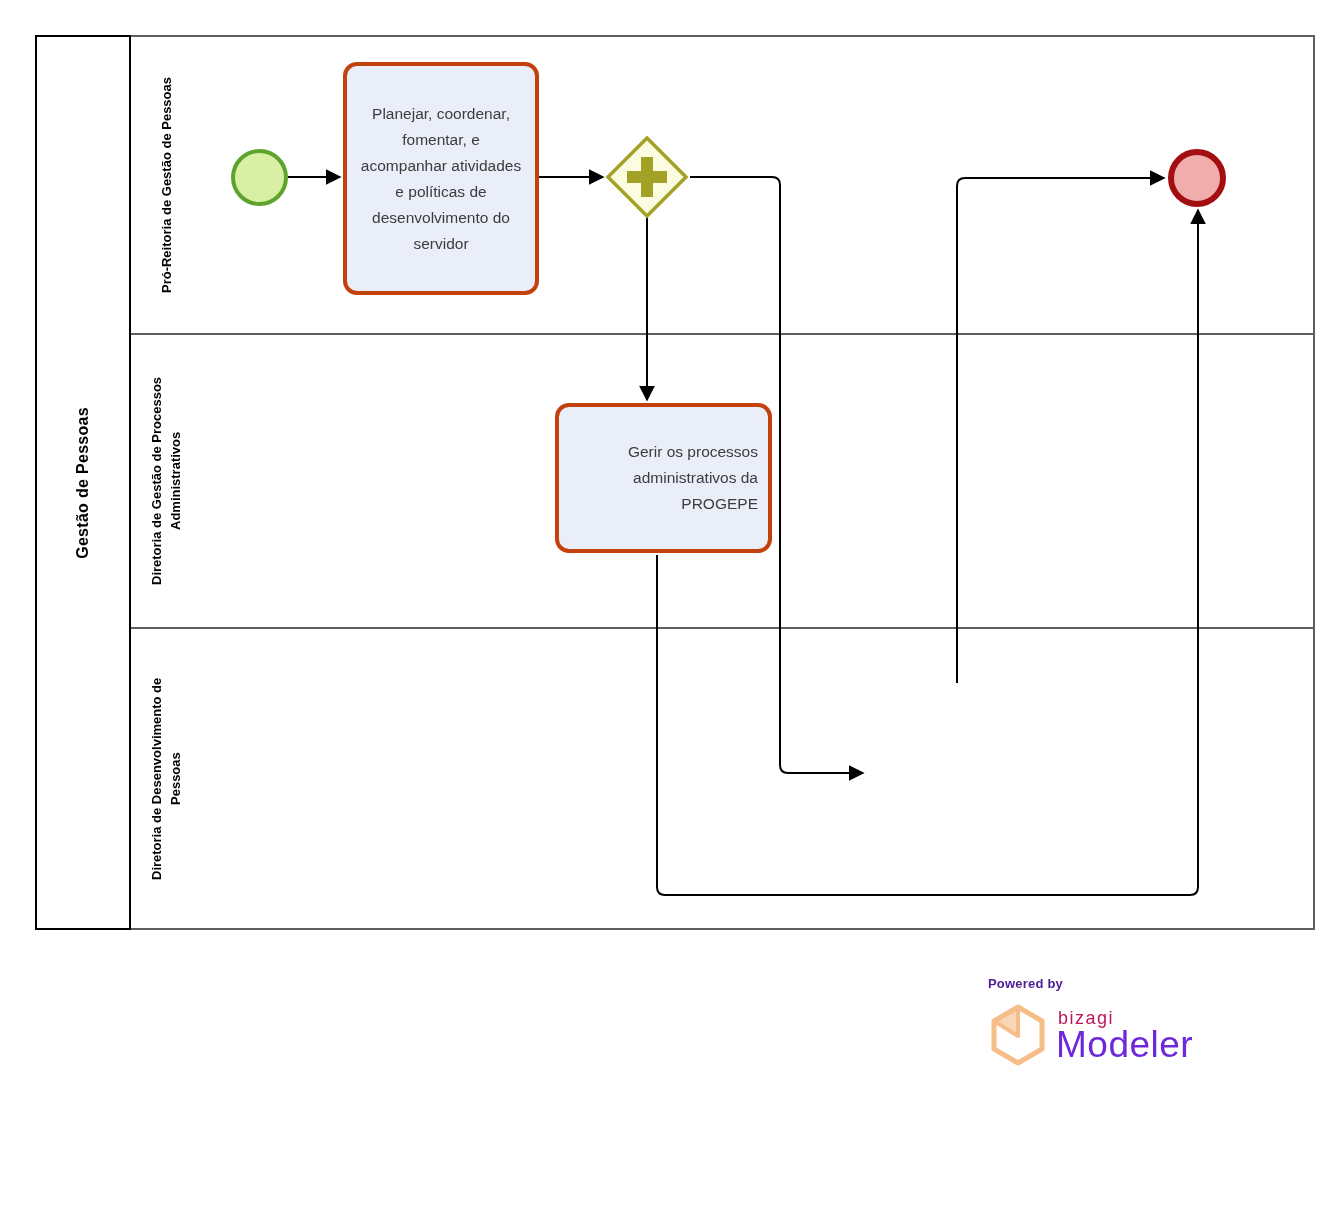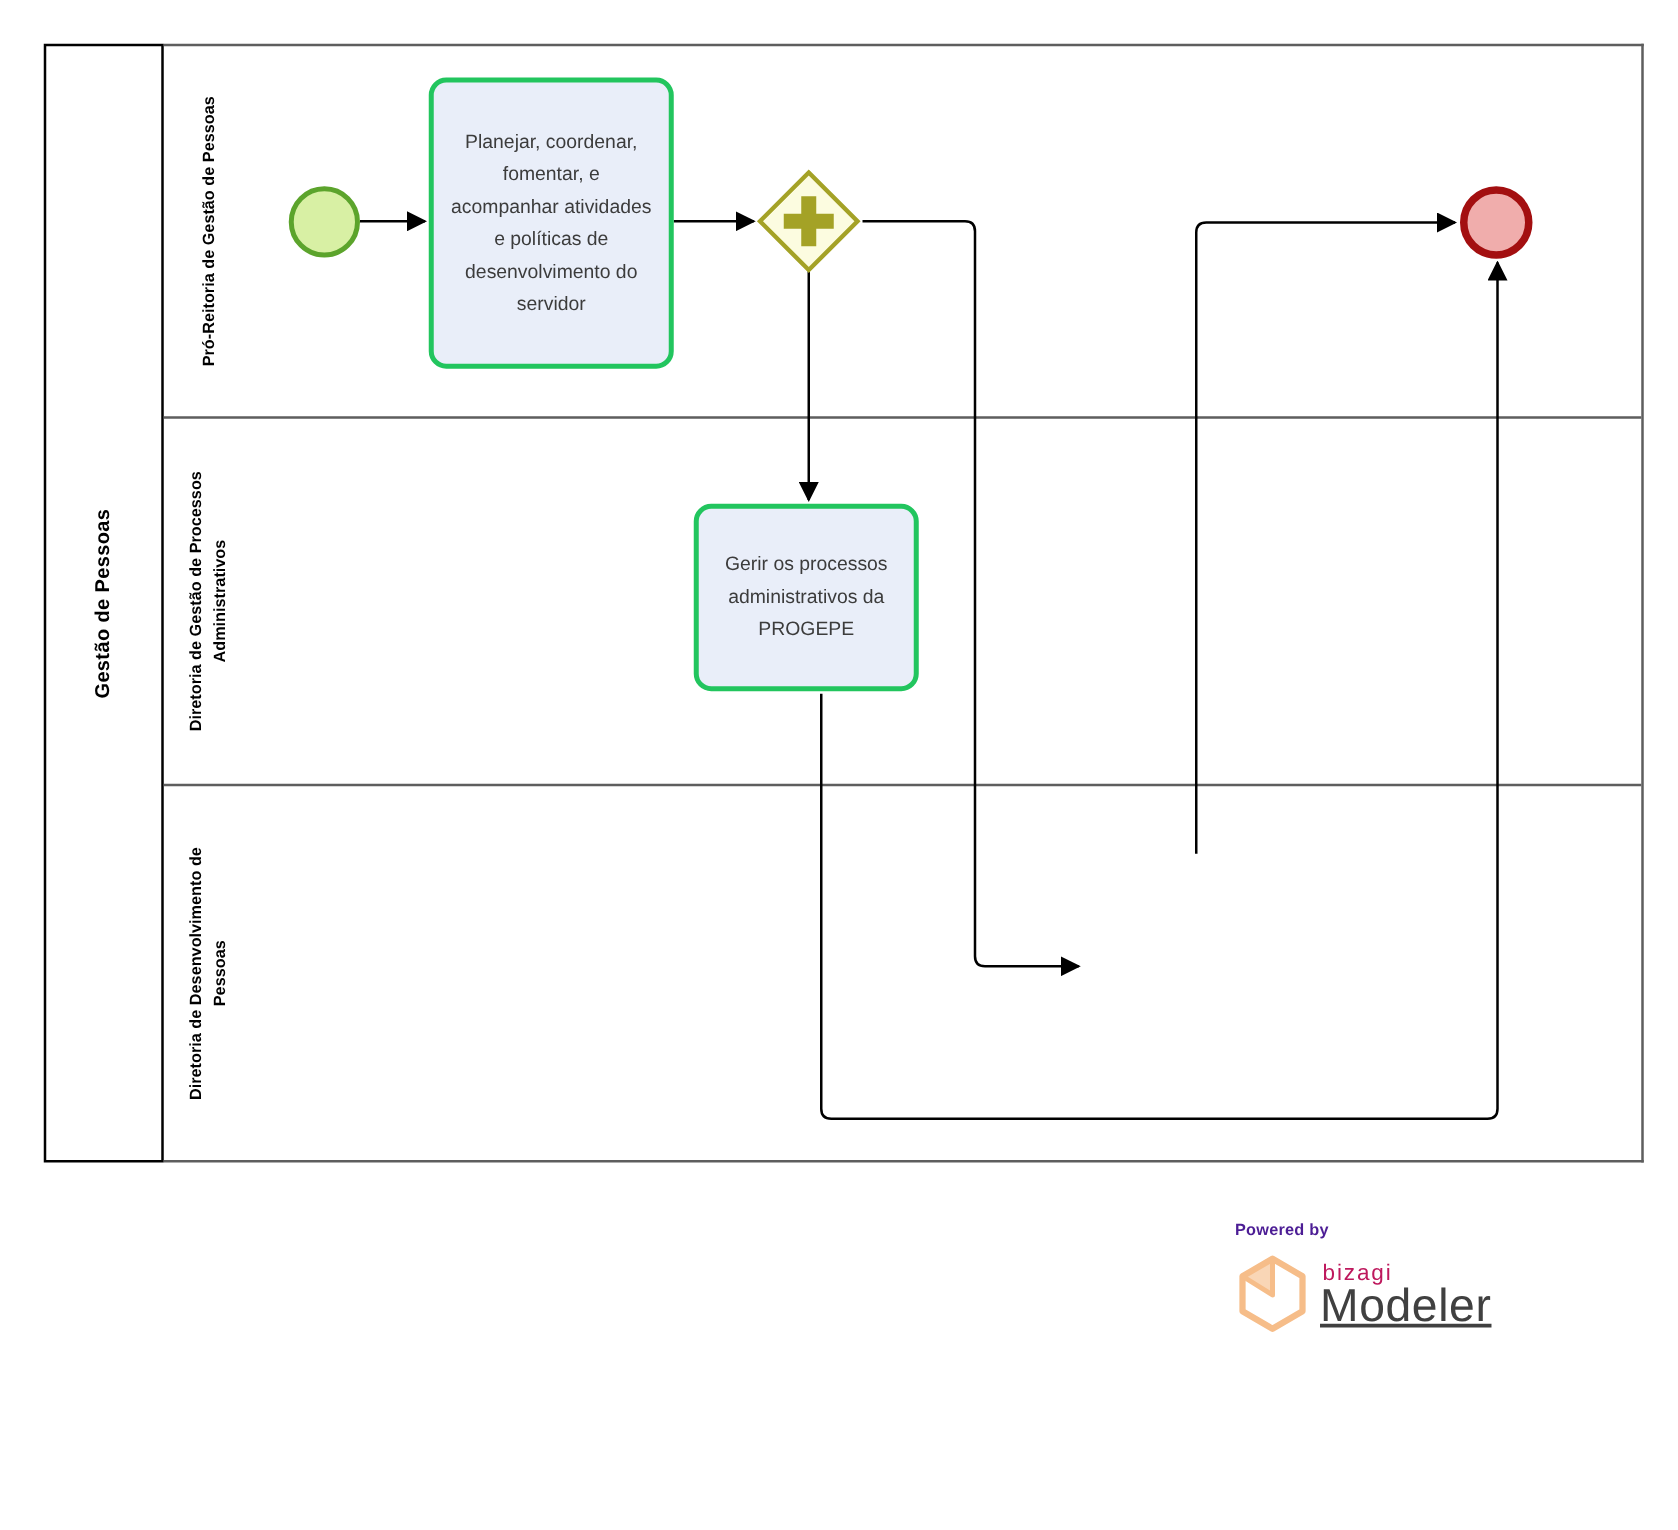--- a/index.html
+++ b/index.html
@@ -44,29 +44,29 @@
   }
   .lane-label .vtext { font-size: 13px; max-height: 238px; line-height: 1.45; }
 
   
   svg.connectors { position: absolute; left: 0; top: 0; pointer-events: none; }
 
   
   .task {
     position: absolute;
     background: #e9eef9;
-    border: 4px solid #22c55e;
+    border: 4px solid #c2410c;
     border-radius: 14px;
     display: flex; align-items: center; justify-content: center;
     text-align: center;
     font-size: 15.5px; line-height: 26px; color: #3c3c3c;
     padding: 6px 10px;
   }
   .task-1 { left: 343px; top: 62px;  width: 196px; height: 233px; }
-  .task-2 { left: 555px; top: 403px; width: 180px; height: 150px; }
+  .task-2 { left: 555px; top: 403px; width: 217px; height: 150px; text-align: right; }
   .task-3 { left: 866px; top: 685px; width: 184px; height: 180px; }
 
   .event-start {
     position: absolute; left: 231px; top: 149px;
     width: 57px; height: 57px; border-radius: 50%;
     background: #d8f0a4; border: 4px solid #5ca42c;
   }
   .event-end {
     position: absolute; left: 1168px; top: 149px;
     width: 58px; height: 58px; border-radius: 50%;
@@ -78,21 +78,21 @@
   .footer { position: absolute; left: 988px; top: 976px; width: 280px; height: 100px; }
   .powered-by { font-size: 13px; font-weight: bold; color: #4c1d95; letter-spacing: 0.2px; }
   .brand-row { position: absolute; left: 0; top: 24px; }
   .hex-icon { position: absolute; left: 2px; top: 4px; }
   .brand-bizagi {
     position: absolute; left: 70px; top: 8px;
     font-size: 18px; color: #be185d; letter-spacing: 1.5px;
   }
   .brand-modeler {
     position: absolute; left: 68px; top: 24px;
-    font-size: 37px; color: #404040; letter-spacing: 0.5px; text-decoration: underline;
+    font-size: 37px; color: #6d28d9; letter-spacing: 0.5px;
   }
 </style>
 </head>
 <body>
 
 <div class="canvas">
 
   <div class="pool">
     <div class="pool-label-strip">
       <span class="vtext">Gestão de Pessoas</span>

